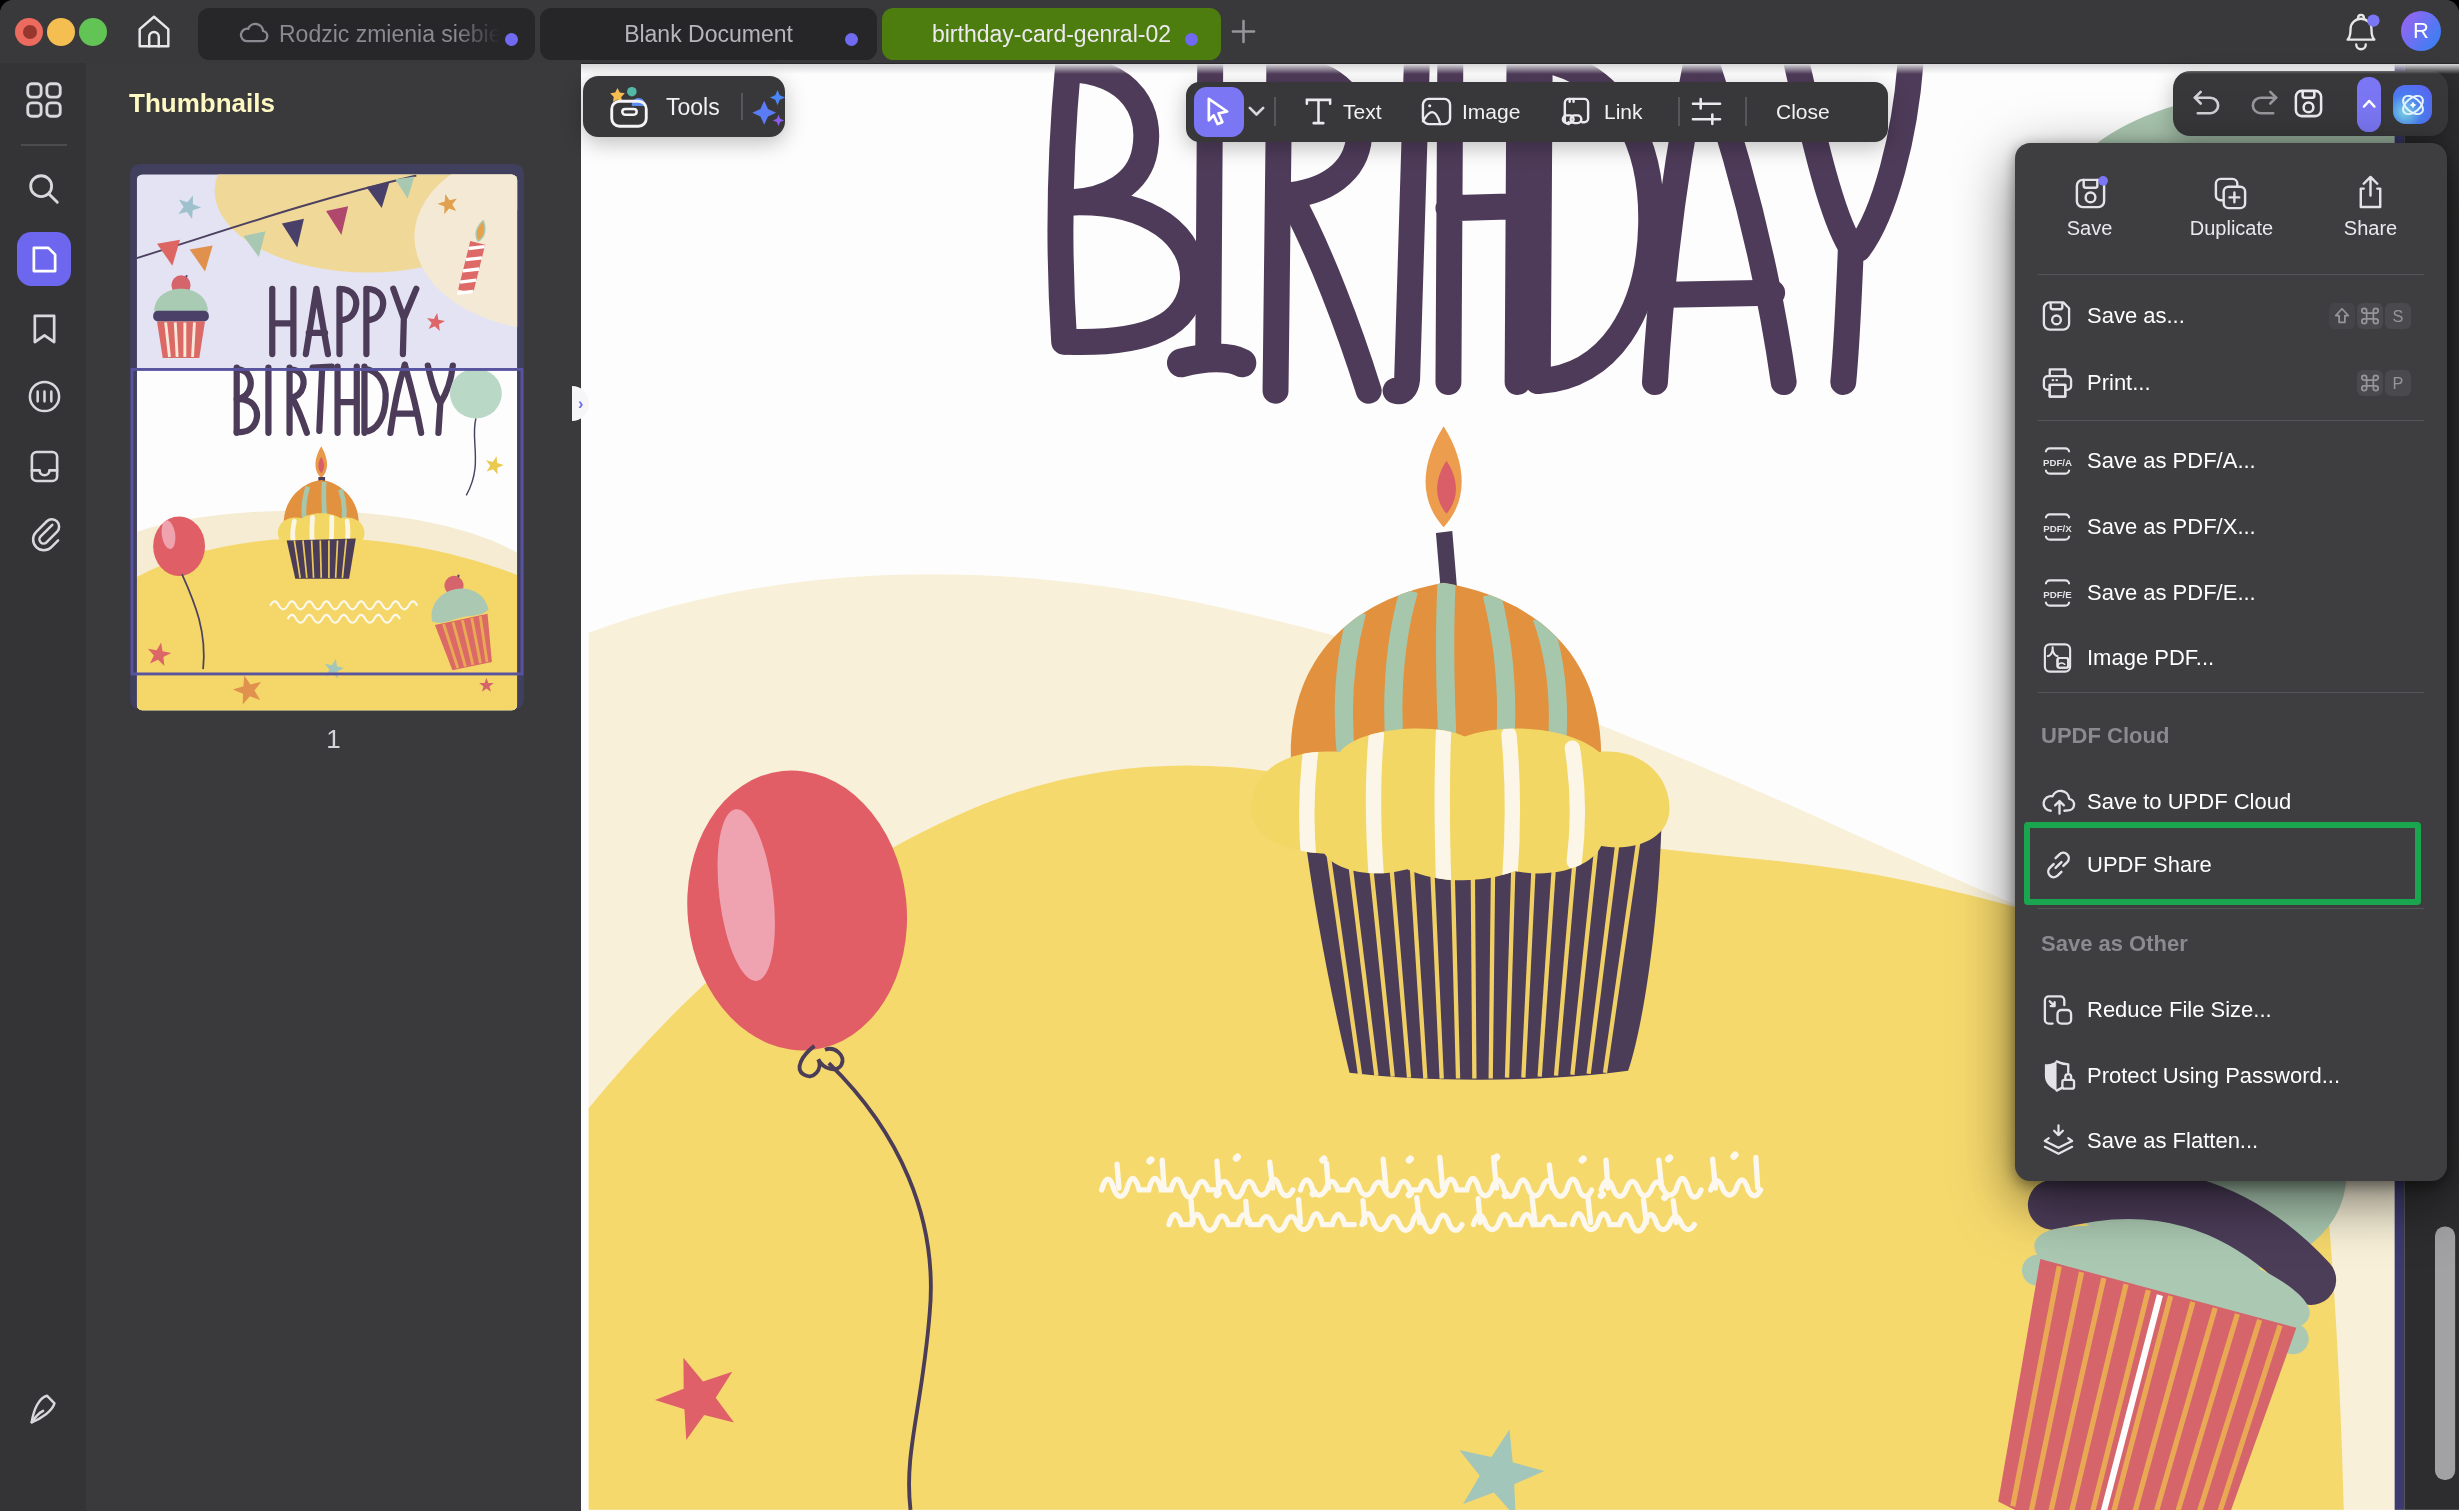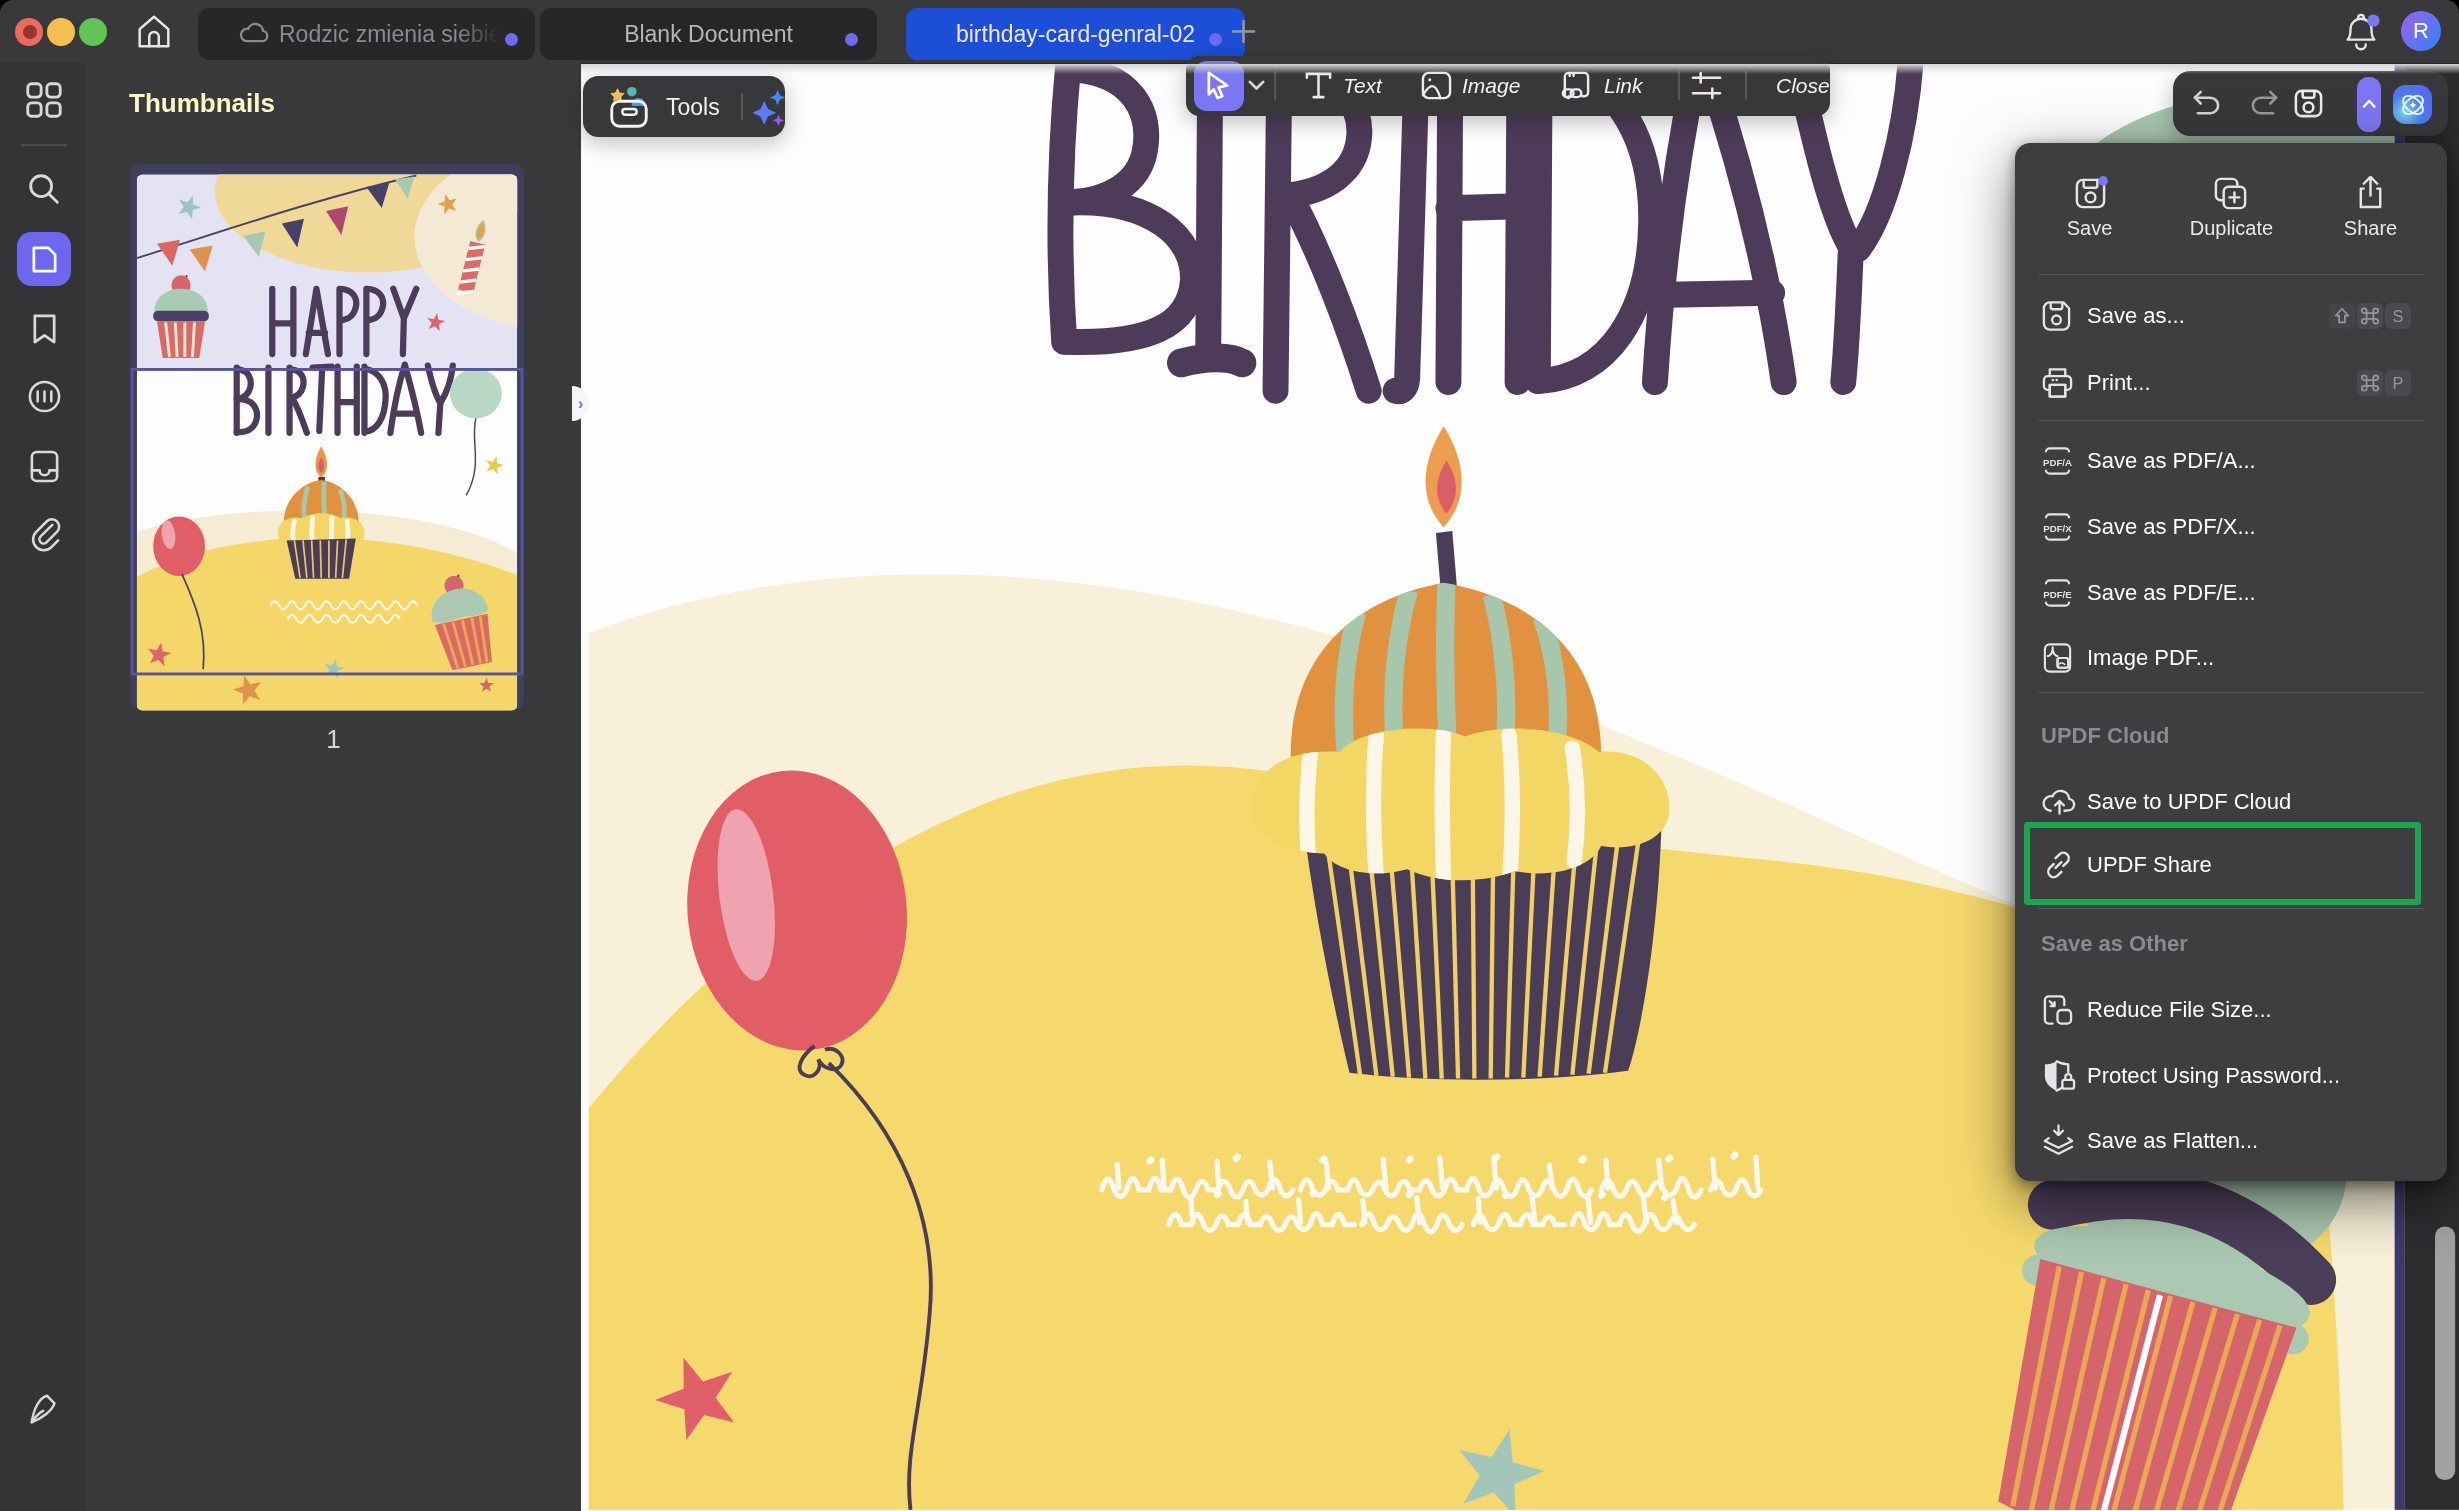--- a/index.html
+++ b/index.html
@@ -180,21 +180,21 @@
       <svg class="abs" style="left:40px; top:12.5px;" width="33" height="27" viewBox="0 0 34 28" fill="none" stroke="#8b8a90" stroke-width="2.4" stroke-linecap="round">
         <path d="M9 22 a6.5 6.5 0 1 1 1.5-12.9 a8 8 0 0 1 15.4 2.2 a5.4 5.4 0 0 1-1 10.7 Z"></path>
       </svg>
       <div class="tabtxt" style="left:81px; width:221px; overflow:hidden; color:#8b8a90; -webkit-mask-image:linear-gradient(90deg,#000 80%,transparent);">Rodzic zmienia siebie–…</div>
       <div class="tdot" style="left:307px;"></div>
     </div>
     <div class="tab" style="left:540px; width:337px; background:#262528;">
       <div class="tabtxt" style="left:0; width:100%; text-align:center; color:#b6b5ba;">Blank Document</div>
       <div class="tdot" style="left:305px;"></div>
     </div>
-    <div class="tab" style="left:906px; width:339px; background:#1d4ed8;text-decoration:underline;">
+    <div class="tab" style="left:882px; width:339px; background:#4d7c0f;text-decoration:underline;">
       <div class="tabtxt" style="left:0; width:100%; text-align:center; color:#eceaef;">birthday-card-genral-02</div>
       <div class="tdot" style="left:303px;"></div>
     </div>
     <svg class="abs" style="left:1230px; top:18px;" width="27" height="27" viewBox="0 0 28 28" stroke="#97969b" stroke-width="2.6" stroke-linecap="round">
       <path d="M14 3 L14 25 M3 14 L25 14"></path>
     </svg>
     <svg class="abs" style="left:2341px; top:11.5px;" width="40" height="42" viewBox="0 0 42 44" fill="none" stroke="#e7e6e9" stroke-width="2.5" stroke-linecap="round" stroke-linejoin="round">
       <path d="M18 6 a3 3 0 0 1 6 0"></path>
       <path d="M21 7 a11 11 0 0 1 11 11 c0 7 2 10 3 11 L7 29 c1-1 3-4 3-11 a11 11 0 0 1 11-11 Z"></path>
       <path d="M16 34 a5 5 0 0 0 10 0"></path>
@@ -343,21 +343,21 @@
       <rect x="17" y="25" width="15" height="6" rx="3" fill="none" stroke="#f5f4f6" stroke-width="2.6"></rect>
     </svg>
     <div class="btxt" style="left:83px; top:18px; font-size:23px;">Tools</div>
     <div class="vdiv" style="left:158px; top:17.3px; height:27px;"></div>
     <svg class="abs" style="left:165px; top:11.5px;" width="40" height="40" viewBox="0 0 42 42">
       <path d="M16,6 L19.2,12.8 L26,16 L19.2,19.2 L16,26 L12.8,19.2 L6,16 L12.8,12.8 Z" fill="#5a7df5" transform="translate(-3,6) scale(1.25)"></path>
       <path d="M31,2 L33.4,7.6 L39,10 L33.4,12.4 L31,18 L28.6,12.4 L23,10 L28.6,7.6 Z" fill="#4a86f5"></path>
       <path d="M32,28 L33.8,32.2 L38,34 L33.8,35.8 L32,40 L30.2,35.8 L26,34 L30.2,32.2 Z" fill="#8a5cf0"></path>
     </svg>
   </div>
-  <div class="fbar" style="left:1186px; top:56px; width:644px; height:60px;font-style:italic;">
+  <div class="fbar" style="left:1186px; top:82px; width:702px; height:60px;">
     <div class="abs" style="left:7.7px; top:4.8px; width:50px; height:50px; border-radius:12.5px; background:#7b77f4;">
       <svg class="abs" style="left:10.6px; top:9.6px;" width="29" height="31" viewBox="0 0 30 32" fill="none" stroke="#fff" stroke-width="2.8" stroke-linejoin="round">
         <path d="M5,3 L24,16 L15,18 L19,27 L14,29 L10,20 L5,25 Z"></path>
       </svg>
     </div>
     <svg class="abs" style="left:60px; top:22px;" width="21" height="15.4" viewBox="0 0 22 16" fill="none" stroke="#d7d6da" stroke-width="2.8" stroke-linecap="round" stroke-linejoin="round">
       <path d="M4,4 L11,11 L18,4"></path>
     </svg>
     <div class="vdiv" style="left:88px; top:15.4px; height:29px;"></div>
     <svg class="abs" style="left:117px; top:14.4px;" width="31" height="31" viewBox="0 0 32 32" fill="none" stroke="#eceaef" stroke-width="2.6" stroke-linecap="round">

